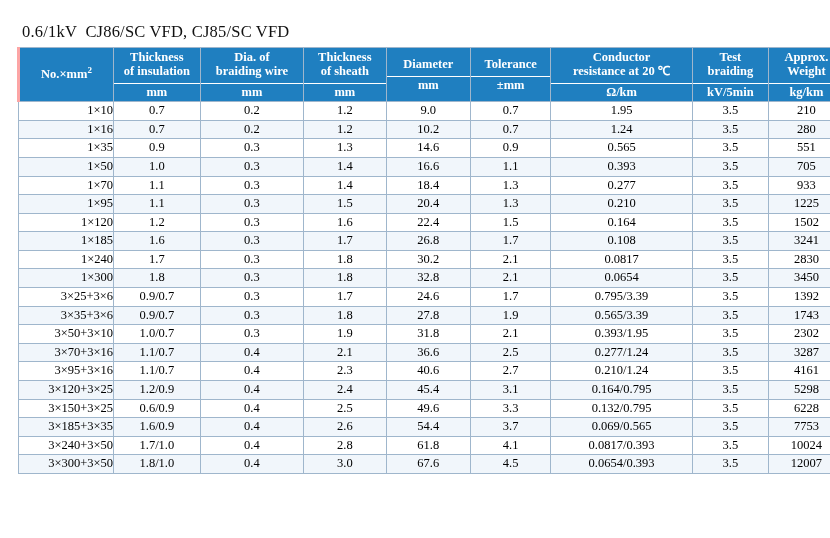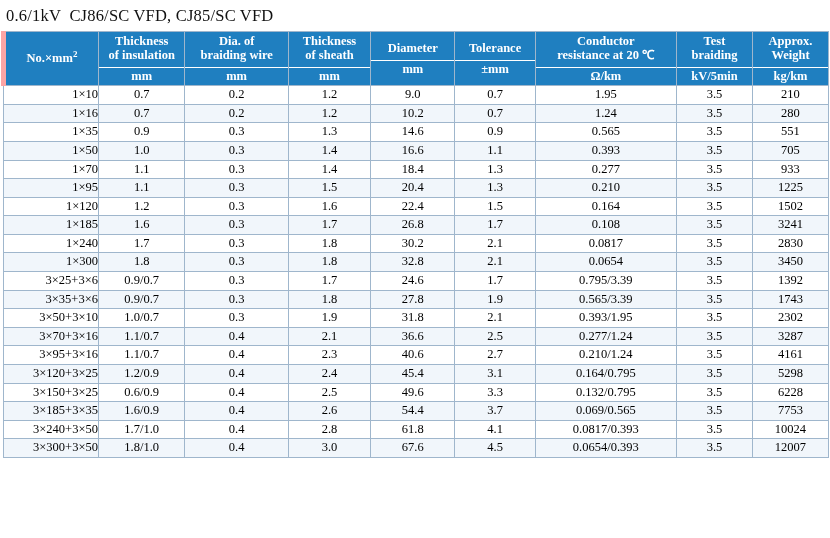--- a/index.html
+++ b/index.html
@@ -12,21 +12,21 @@
     height: 538px;
     font-family: "Liberation Serif", serif;
     color: #000000;
     overflow: hidden;
   }
   .page {
     width: 830px;
     height: 538px;
     position: relative;
     box-sizing: border-box;
-    padding: 0;
+    padding: 16px;
   }
   .doc-title {
     font-family: "Liberation Serif", serif;
     font-size: 16.5px;
     color: #111111;
     padding: 6px 0 5px 6px;
     letter-spacing: 0.2px;
     white-space: pre;
   }
   table.spec {
@@ -58,21 +58,21 @@
   thead th .hdr-unit {
     display: block;
     padding: 1px 2px 2px 2px;
     border-top: 1px solid #ffffff;
     margin-top: 3px;
   }
   thead th.nounit .hdr-main {
     padding: 6px 2px;
   }
   thead tr.head-row th:first-child {
-    border-left: 5px solid #fca5a5;
+    border-left: 3px solid #fca5a5;
   }
   tbody td {
     height: 17.6px;
     line-height: 17.6px;
     background: #ffffff;
   }
   tbody tr:nth-child(even) td {
     background: #f1f6fb;
   }
   tbody td.c0 {

